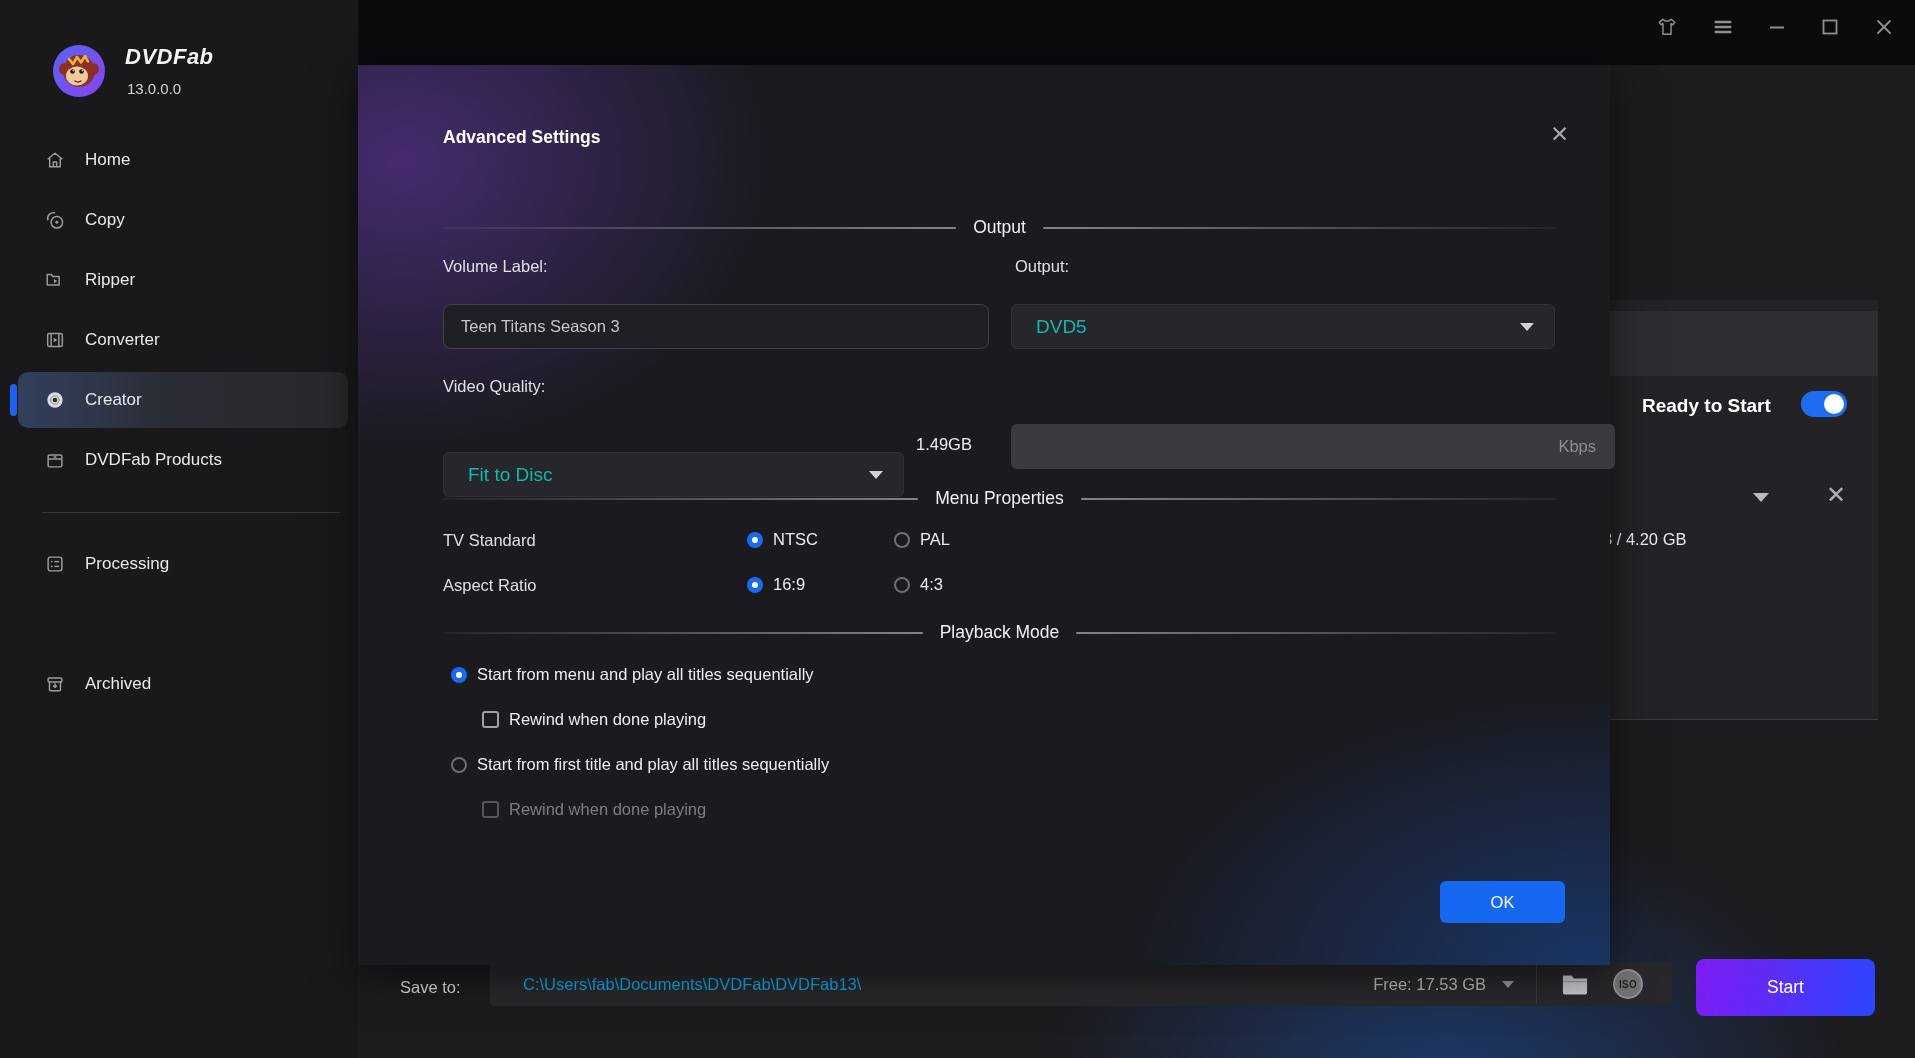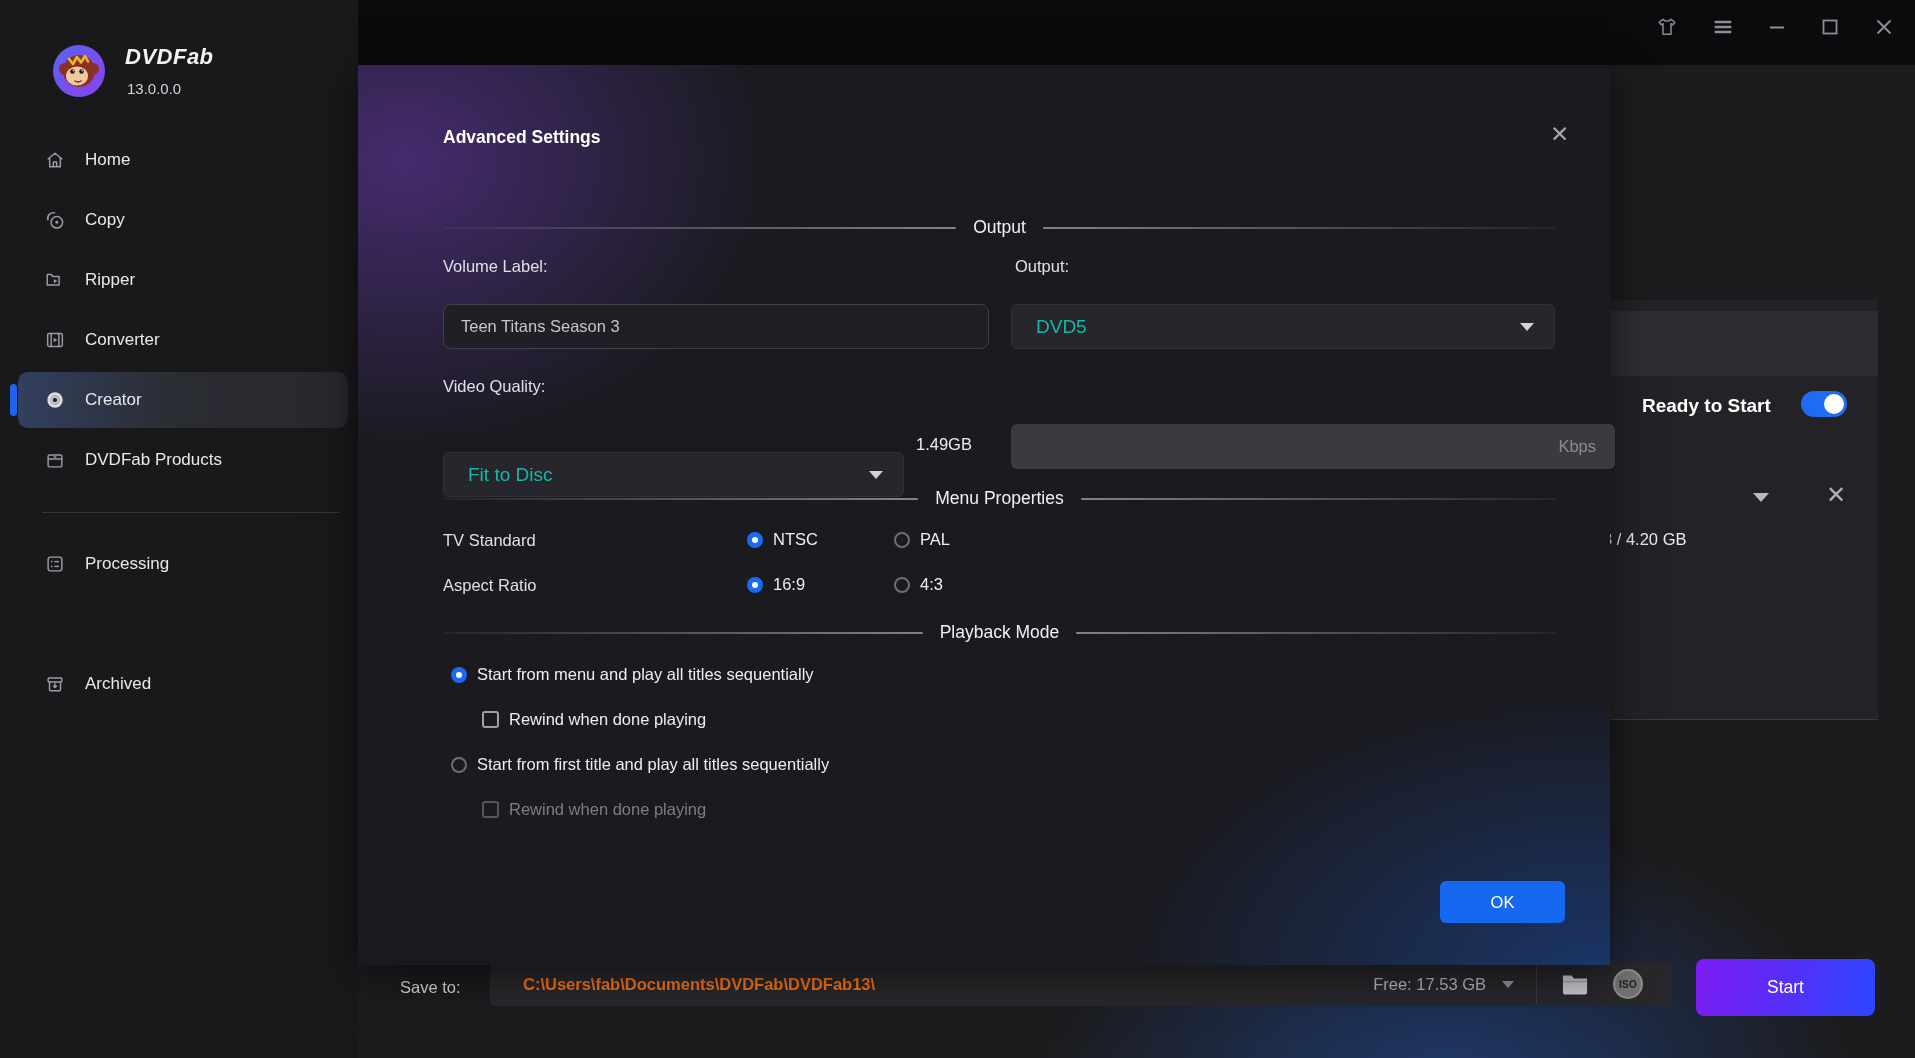--- a/index.html
+++ b/index.html
@@ -33,21 +33,21 @@
   .ready-row{position:absolute;left:1284px;top:326px;display:flex;align-items:flex-end;gap:30px;}
   .ready-text{font-size:19px;font-weight:bold;color:#ffffff;}
   .toggle{position:relative;width:46px;height:26px;border-radius:13px;background:#1f6cf3;cursor:pointer;}
   .toggle .knob{position:absolute;right:3px;top:3px;width:20px;height:20px;border-radius:50%;background:#ffffff;}
   .task-caret{position:absolute;left:1395px;top:428px;width:0;height:0;border-left:8px solid transparent;border-right:8px solid transparent;border-top:9px solid #b9babf;cursor:pointer;}
   .task-close{position:absolute;left:1468px;top:416px;font-size:24px;color:#aeaeb4;cursor:pointer;font-weight:300;}
   .task-size{position:absolute;left:1245px;top:465px;font-size:16.5px;color:#e9eaee;}
   
   .save-label{position:absolute;left:42px;top:913px;font-size:16.5px;color:#d9d9dd;}
   .path-field{position:absolute;left:132px;top:897px;width:1182px;height:44px;background:#28282c;border-radius:4px;display:flex;align-items:center;padding:0 29px 0 33px;}
-  .path-text{font-size:16.5px;color:#f97316;flex:0 0 auto;cursor:text;font-weight:bold;}
+  .path-text{font-size:16.5px;color:#0ea5e9;flex:0 0 auto;cursor:text;}
   .pf-spacer{flex:1;}
   .free-text{font-size:16.5px;color:#b9bac0;display:flex;align-items:center;gap:16px;cursor:pointer;}
   .free-caret{width:0;height:0;border-left:6px solid transparent;border-right:6px solid transparent;border-top:7px solid #97979d;}
   .pf-divider{width:1px;height:40px;background:#3c3c41;margin:0 24px 0 22px;}
   .iso-badge{width:30px;height:30px;border-radius:50%;background:#737373;border:2px solid #8e8f95;color:#222226;font-size:10px;font-weight:bold;display:flex;align-items:center;justify-content:center;letter-spacing:.3px;margin-left:24px;cursor:pointer;}
   .folder-btn{cursor:pointer;display:flex;align-items:center;}
   .start-btn{position:absolute;left:1338px;top:894px;width:179px;height:57px;border-radius:8px;border:none;
     background:linear-gradient(100deg,#7d1cf3 0%,#5a2df6 45%,#2b46ff 100%);
     color:#ffffff;font-size:17.5px;font-family:inherit;display:flex;align-items:center;justify-content:center;cursor:pointer;}
   

